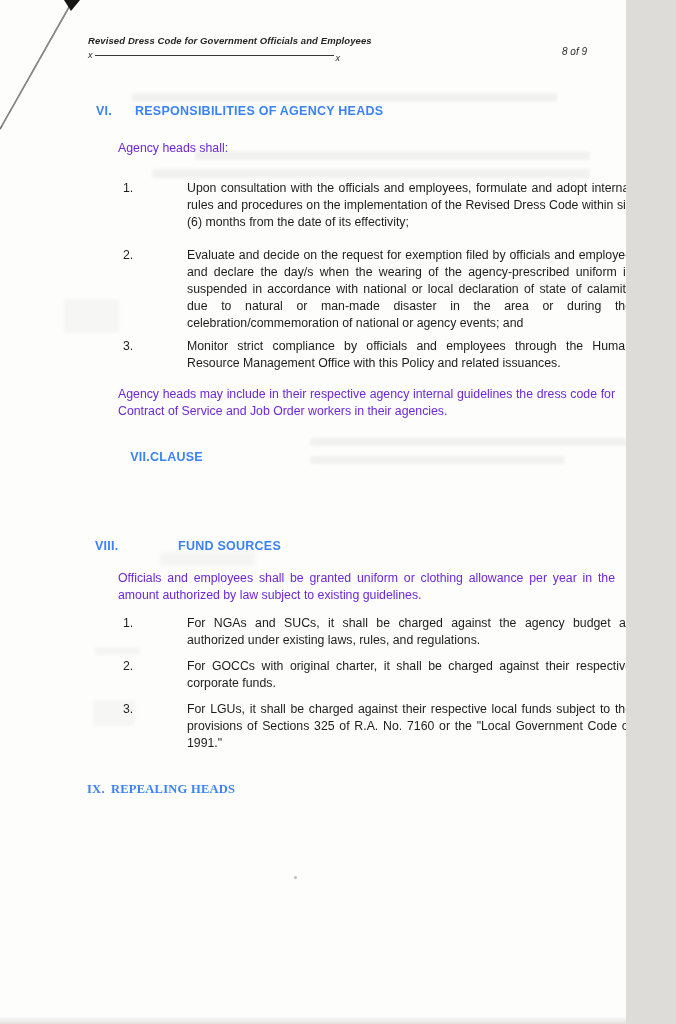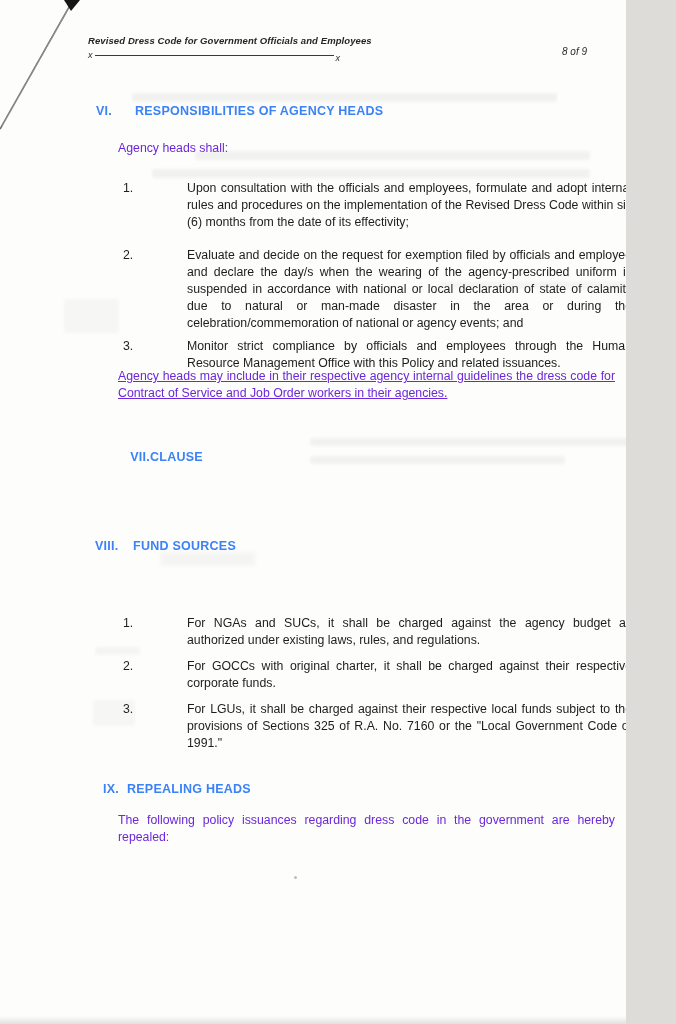--- a/index.html
+++ b/index.html
@@ -35,41 +35,41 @@
 
   
   .heading {
     position:absolute; display:flex;
     font-size:12.5px; font-weight:700; letter-spacing:0.25px; color:#3b82f6;
     white-space:nowrap;
   }
   .heading .num { flex:none; }
   .h-vi   { left:96px;  top:104px; } .h-vi .num   { width:39px; }
   .h-vii  { left:99px;  top:450px;text-align:right; } .h-vii .num  { width:51px; }
-  .h-viii { left:95px;  top:539px; } .h-viii .num { width:38px; }
-  .h-ix   { left:103px; top:782px; } .h-ix .num   { width:24px; }
+  .h-viii { left:95px;  top:539px;gap:45px; } .h-viii .num { width:38px; }
+  .h-ix   { left:87px; top:782px;font-family:Liberation Serif, serif; } .h-ix .num   { width:24px; }
 
   
   .para {
     position:absolute; left:90px; width:497px;
     font-size:12.3px; line-height:17px; text-align:justify; color:#6d28d9;margin-left:28px;
   }
   .para.single { text-align:left; }
   .item {
     position:absolute; left:123px; display:flex;
     font-size:12.3px; line-height:17px; color:#1d1d1d;
   }
   .item .inum { flex:none; width:19px; }
   .item .itext { width:445px; text-align:justify;margin-left:45px; }
 
   .p-agency-intro { top:140px; }
   .i-vi-1 { top:180px; }
   .i-vi-2 { top:247px; }
   .i-vi-3 { top:338px; }
-  .p-vi-closing { top:368px;text-decoration:underline; }
+  .p-vi-closing { top:386px; }
   .p-vii-body { top:479px; }
   .p-viii-body { top:570px; }
   .i-viii-1 { top:615px; }
   .i-viii-2 { top:658px; }
   .i-viii-3 { top:701px; }
   .p-ix-body { top:812px; }
 
   
   .crease-svg { position:absolute; left:0; top:0; }
   .ghost {
@@ -140,39 +140,39 @@
 
   <div class="heading h-vii">
     <span class="num">VII.</span>
     <span>CLAUSE</span>
   </div>
 
   <div class="heading h-viii">
     <span class="num">VIII.</span>
     <span>FUND SOURCES</span>
   </div>
+  <div class="para p-viii-body">Officials and employees shall be granted uniform or clothing allowance per year in the amount authorized by law subject to existing guidelines.</div>
 
   <div class="item i-viii-1">
     <span class="inum">1.</span>
     <span class="itext">For NGAs and SUCs, it shall be charged against the agency budget as authorized under existing laws, rules, and regulations.</span>
   </div>
   <div class="item i-viii-2">
     <span class="inum">2.</span>
     <span class="itext">For GOCCs with original charter, it shall be charged against their respective corporate funds.</span>
   </div>
   <div class="item i-viii-3">
     <span class="inum">3.</span>
     <span class="itext">For LGUs, it shall be charged against their respective local funds subject to the provisions of Sections 325 of R.A. No. 7160 or the "Local Government Code of 1991."</span>
   </div>
 
   <div class="heading h-ix">
     <span class="num">IX.</span>
     <span>REPEALING HEADS</span>
   </div>
-  <div class="para p-ix-body">The following policy issuances regarding dress code in the government are hereby repealed:</div>
 
   <div class="ghost g1"></div>
   <div class="ghost g2"></div>
   <div class="ghost g3"></div>
   <div class="ghost g4"></div>
   <div class="ghost g5"></div>
   <div class="ghost g6"></div>
   <div class="ghost g7"></div>
   <div class="ghost g8"></div>
   <div class="ghost g9"></div>

